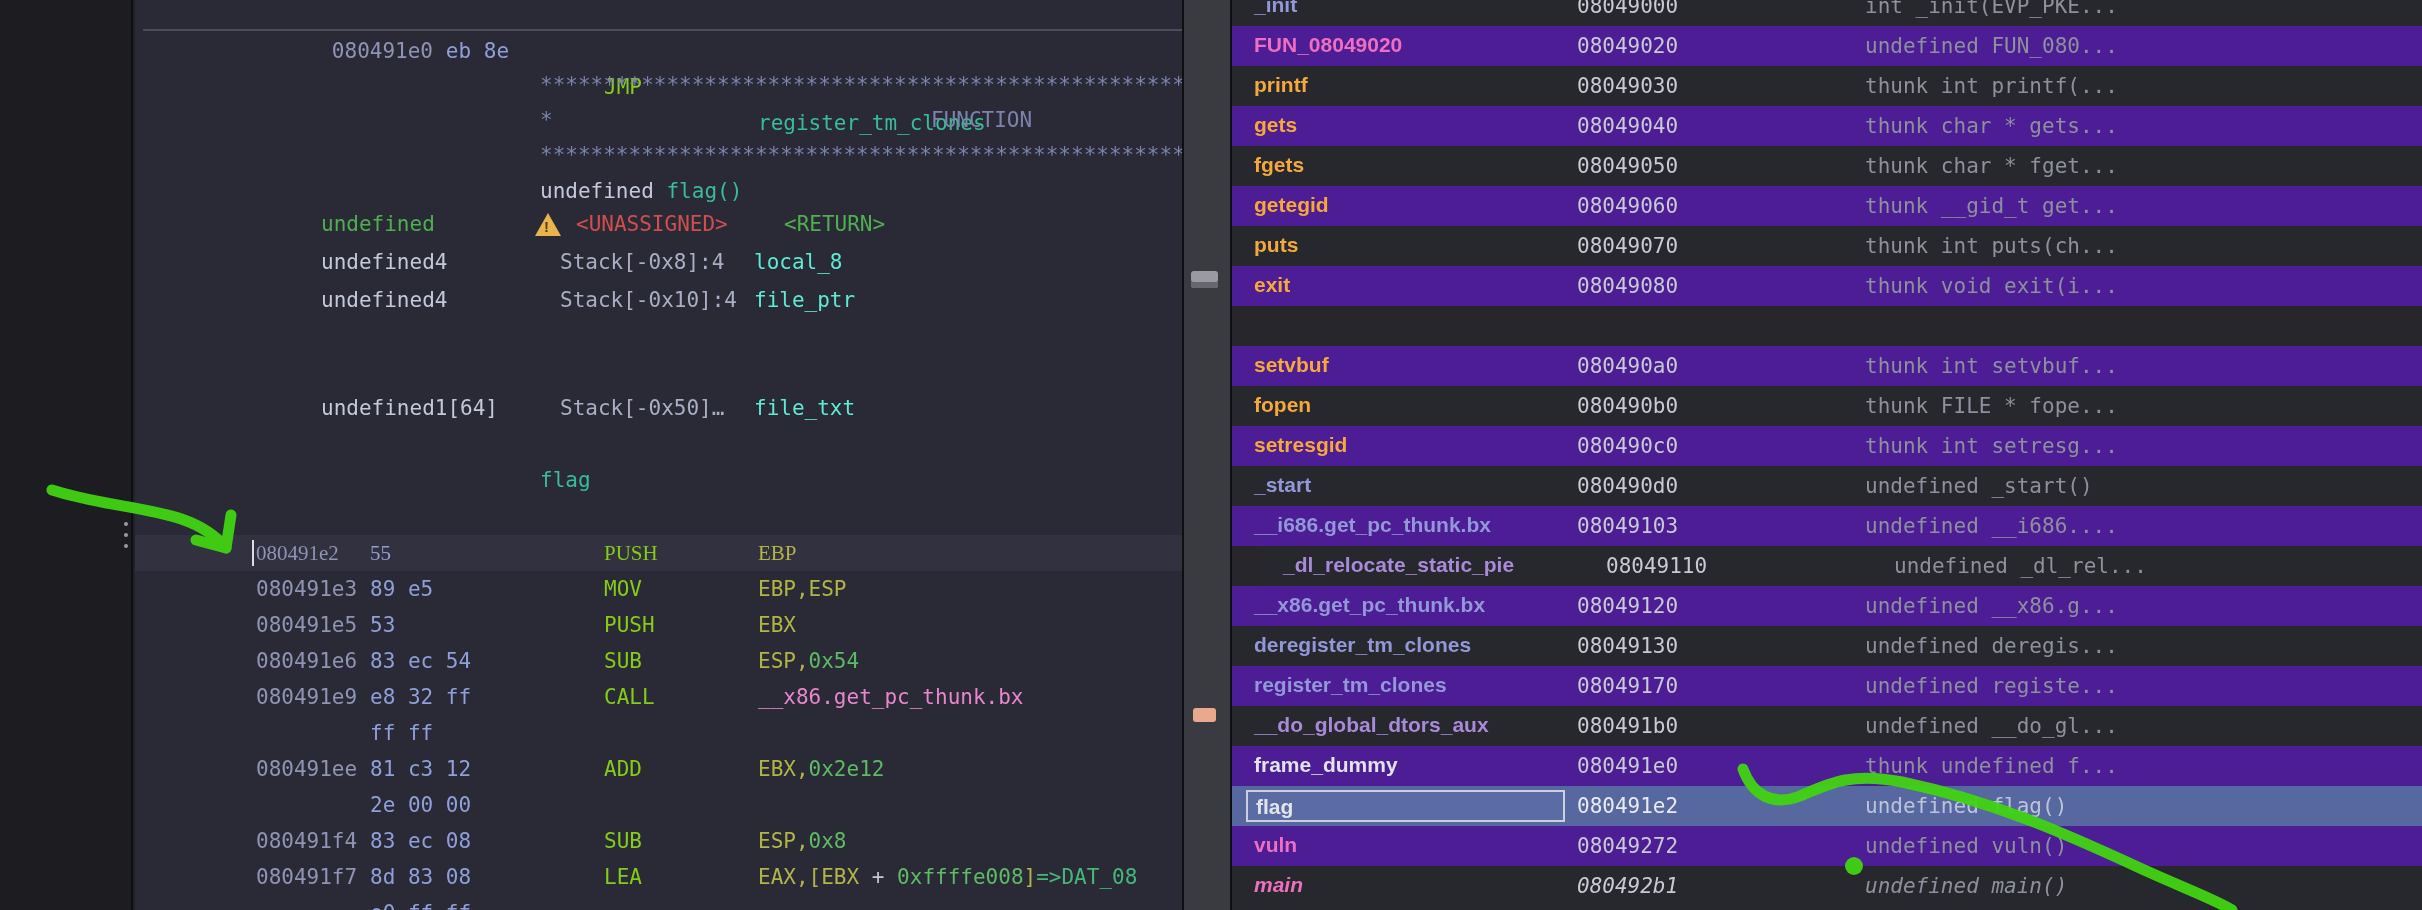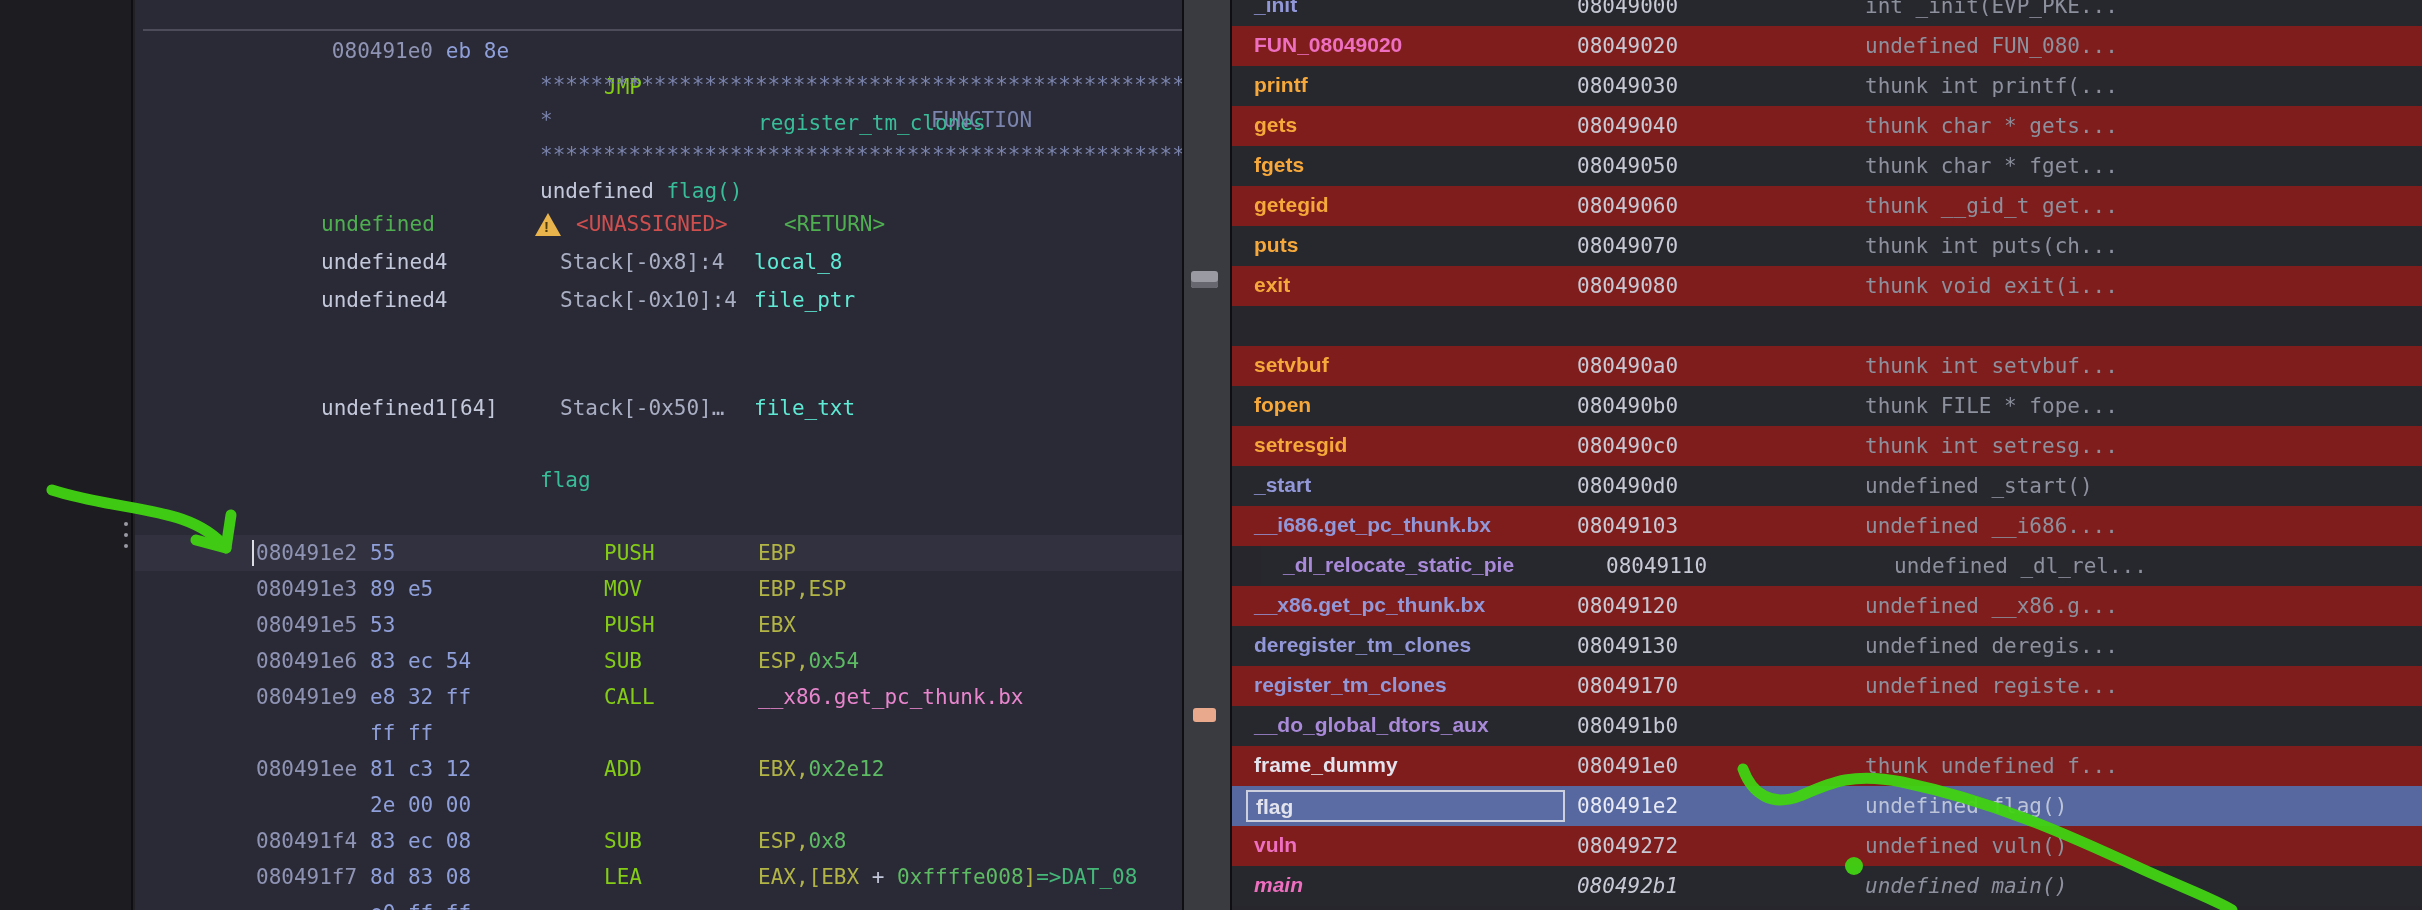--- a/index.html
+++ b/index.html
@@ -58,21 +58,21 @@
              background:#3a3a41; border-left:2px solid #0f0f13; border-right:2px solid #0f0f13; }
   .marker { position:absolute; border-radius:3px; }
   .marker.gray   { left:7px; top:271px; width:27px; height:17px; background:#9a9aa2;
                    box-shadow: inset 0 -6px 0 #67676f; }
   .marker.salmon { left:9px; top:708px; width:23px; height:14px; background:#e8a98c; }
 
   
   .symtable { position:absolute; left:1232px; top:0; width:1190px; height:910px;
               background:#26262c; overflow:hidden; }
   .trow { position:absolute; left:0; width:100%; height:40px; line-height:40px; background:#27272e; }
-  .trow.alt { background:#7f1d1d; }
+  .trow.alt { background:#4c1d95; }
   .trow.selected { background:#56689f; }
   .ncell { position:absolute; left:14px; top:4px; width:319px; height:32px; line-height:30px;
            padding-left:8px; font-family:"Liberation Sans",sans-serif; font-weight:bold;
            font-size:21px; white-space:nowrap; overflow:hidden; }
   .trow.selected .ncell { border:2px solid #ccd0de; background:#5a6ca3; }
   .acell { position:absolute; left:345px; font-size:21px; color:#c7c9d4;
            font-family:"DejaVu Sans Mono",monospace; }
   .scell { position:absolute; left:633px; font-size:21px; color:#8d909d;
            font-family:"DejaVu Sans Mono",monospace; white-space:nowrap; }
   .trow.selected .acell { color:#e8ebf6; }
@@ -133,21 +133,21 @@
     </div>
     <div class="vline" style="top:390px">
       <span class="vtype" style="left:186px">undefined1[64]</span>
       <span class="storage" style="left:425px">Stack[-0x50]…</span>
       <span class="vname" style="left:587px">file_txt</span>
     </div>
 
     <div class="labelline" style="top:462px"><span class="fnt">flag</span></div>
 
     <div id="instruction-block">
-        <div class="iline current" style="top: 535px;"><span class="caret"></span><span class="ab"><span class="addr">080491e2</span><span class="bytes">55</span></span><span class="im">PUSH</span><span class="io"><span class="reg">EBP</span></span></div>
+        <div class="iline current" style="top: 535px; font-family: Liberation Serif, serif;"><span class="caret"></span><span class="ab"><span class="addr">080491e2</span><span class="bytes">55</span></span><span class="im">PUSH</span><span class="io"><span class="reg">EBP</span></span></div>
         <div class="iline" style="top: 571px;"><span class="ab"><span class="addr">080491e3</span><span class="bytes">89 e5</span></span><span class="im">MOV</span><span class="io"><span class="reg">EBP,ESP</span></span></div>
         <div class="iline" style="top: 607px;"><span class="ab"><span class="addr">080491e5</span><span class="bytes">53</span></span><span class="im">PUSH</span><span class="io"><span class="reg">EBX</span></span></div>
         <div class="iline" style="top: 643px;"><span class="ab"><span class="addr">080491e6</span><span class="bytes">83 ec 54</span></span><span class="im">SUB</span><span class="io"><span class="reg">ESP,</span><span class="num">0x54</span></span></div>
         <div class="iline" style="top: 679px;"><span class="ab"><span class="addr">080491e9</span><span class="bytes">e8 32 ff</span></span><span class="im">CALL</span><span class="io"><span class="thunk">__x86.get_pc_thunk.bx</span></span></div>
         <div class="iline" style="top: 715px;"><span class="ab"><span class="addr"></span><span class="bytes">ff ff</span></span></div>
         <div class="iline" style="top: 751px;"><span class="ab"><span class="addr">080491ee</span><span class="bytes">81 c3 12</span></span><span class="im">ADD</span><span class="io"><span class="reg">EBX,</span><span class="num">0x2e12</span></span></div>
         <div class="iline" style="top: 787px;"><span class="ab"><span class="addr"></span><span class="bytes">2e 00 00</span></span></div>
         <div class="iline" style="top: 823px;"><span class="ab"><span class="addr">080491f4</span><span class="bytes">83 ec 08</span></span><span class="im">SUB</span><span class="io"><span class="reg">ESP,</span><span class="num">0x8</span></span></div>
         <div class="iline" style="top: 859px;"><span class="ab"><span class="addr">080491f7</span><span class="bytes">8d 83 08</span></span><span class="im">LEA</span><span class="io"><span class="reg">EAX,[EBX</span><span class="plain"> + </span><span class="num">0xffffe008</span><span class="reg">]</span><span class="ref">=&gt;DAT_08</span></span></div>
         <div class="iline" style="top: 895px;"><span class="ab"><span class="addr"></span><span class="bytes">e0 ff ff</span></span></div>
@@ -241,20 +241,21 @@
         <span class="scell">undefined deregis...</span>
       </div>
       <div class="trow alt" style="top: 666px;">
         <span class="ncell lavender">register_tm_clones</span>
         <span class="acell">08049170</span>
         <span class="scell">undefined registe...</span>
       </div>
       <div class="trow" style="top: 706px;">
         <span class="ncell violet">__do_global_dtors_aux</span>
         <span class="acell">080491b0</span>
+        <span class="scell">undefined __do_gl...</span>
       </div>
       <div class="trow alt" style="top: 746px;">
         <span class="ncell white">frame_dummy</span>
         <span class="acell">080491e0</span>
         <span class="scell">thunk undefined f...</span>
       </div>
       <div class="trow selected" style="top: 786px;">
         <span class="ncell white">flag</span>
         <span class="acell">080491e2</span>
         <span class="scell">undefined flag()</span>

